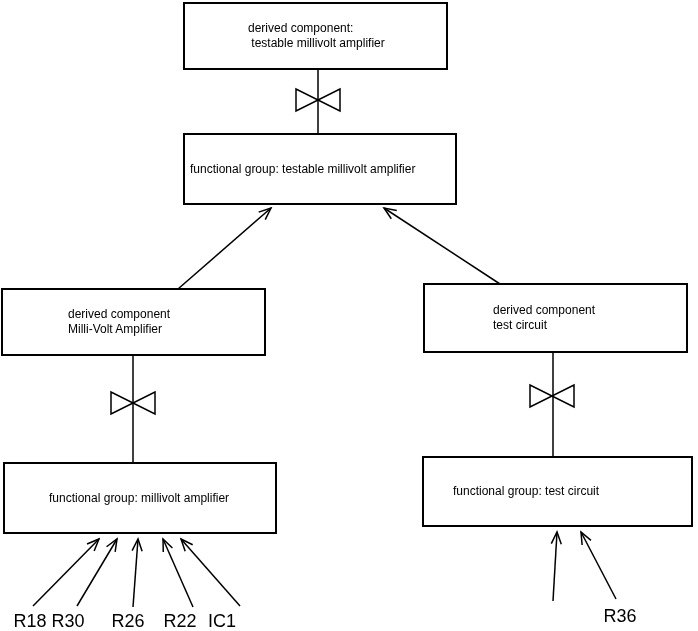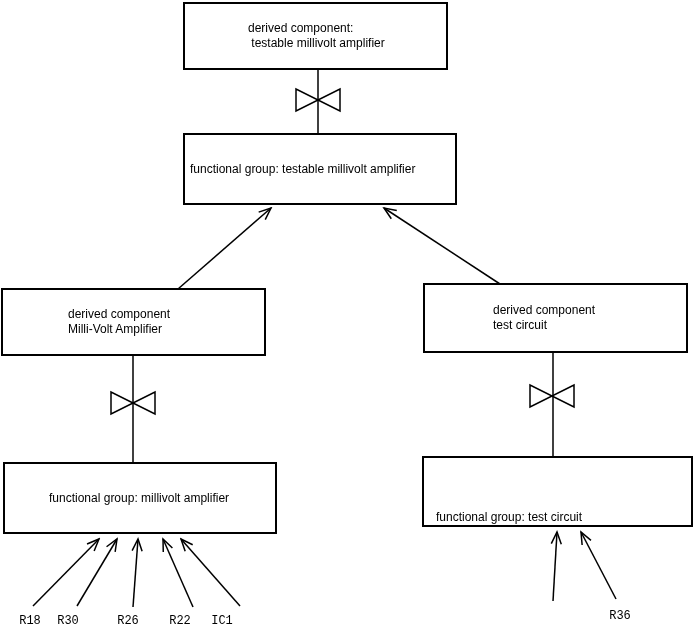--- a/index.html
+++ b/index.html
@@ -26,32 +26,31 @@
     flex-direction: column;
     justify-content: center;
     align-items: flex-start;
     font-size: 12px;
     line-height: 15px;
   }
   .node .line { white-space: pre; }
   .comp-label {
     position: absolute;
     transform: translateX(-50%);
-    font-size: 12px;
+    font-size: 18px;
     line-height: 13px;
     white-space: nowrap;
-    font-family: Liberation Mono, monospace;
   }
   
   #n-derived-testable      { left: 183px; top: 2px;   width: 265px; height: 68px; padding-left: 63px; }
   #n-functional-testable   { left: 183px; top: 133px; width: 274px; height: 72px; padding-left: 5px; }
   #n-derived-millivolt     { left: 1px;   top: 288px; width: 265px; height: 68px; padding-left: 65px; }
   #n-functional-millivolt  { left: 3px;   top: 462px; width: 274px; height: 72px; padding-left: 44px; }
   #n-derived-testcircuit   { left: 423px; top: 283px; width: 265px; height: 70px; padding-left: 68px; }
-  #n-functional-testcircuit{ left: 422px; top: 456px; width: 271px; height: 71px; padding-left: 12px; justify-content: flex-end; }
+  #n-functional-testcircuit{ left: 422px; top: 456px; width: 271px; height: 71px; padding-left: 29px; }
   
   #lbl-r18 { left: 30px;  top: 615px; }
   #lbl-r30 { left: 68px;  top: 615px; }
   #lbl-r26 { left: 128px; top: 615px; }
   #lbl-r22 { left: 180px; top: 615px; }
   #lbl-ic1 { left: 222px; top: 615px; }
   #lbl-tr1 { left: 555px; top: 634px; }
   #lbl-r36 { left: 620px; top: 610px; text-align: center; }
 </style>
 </head>

